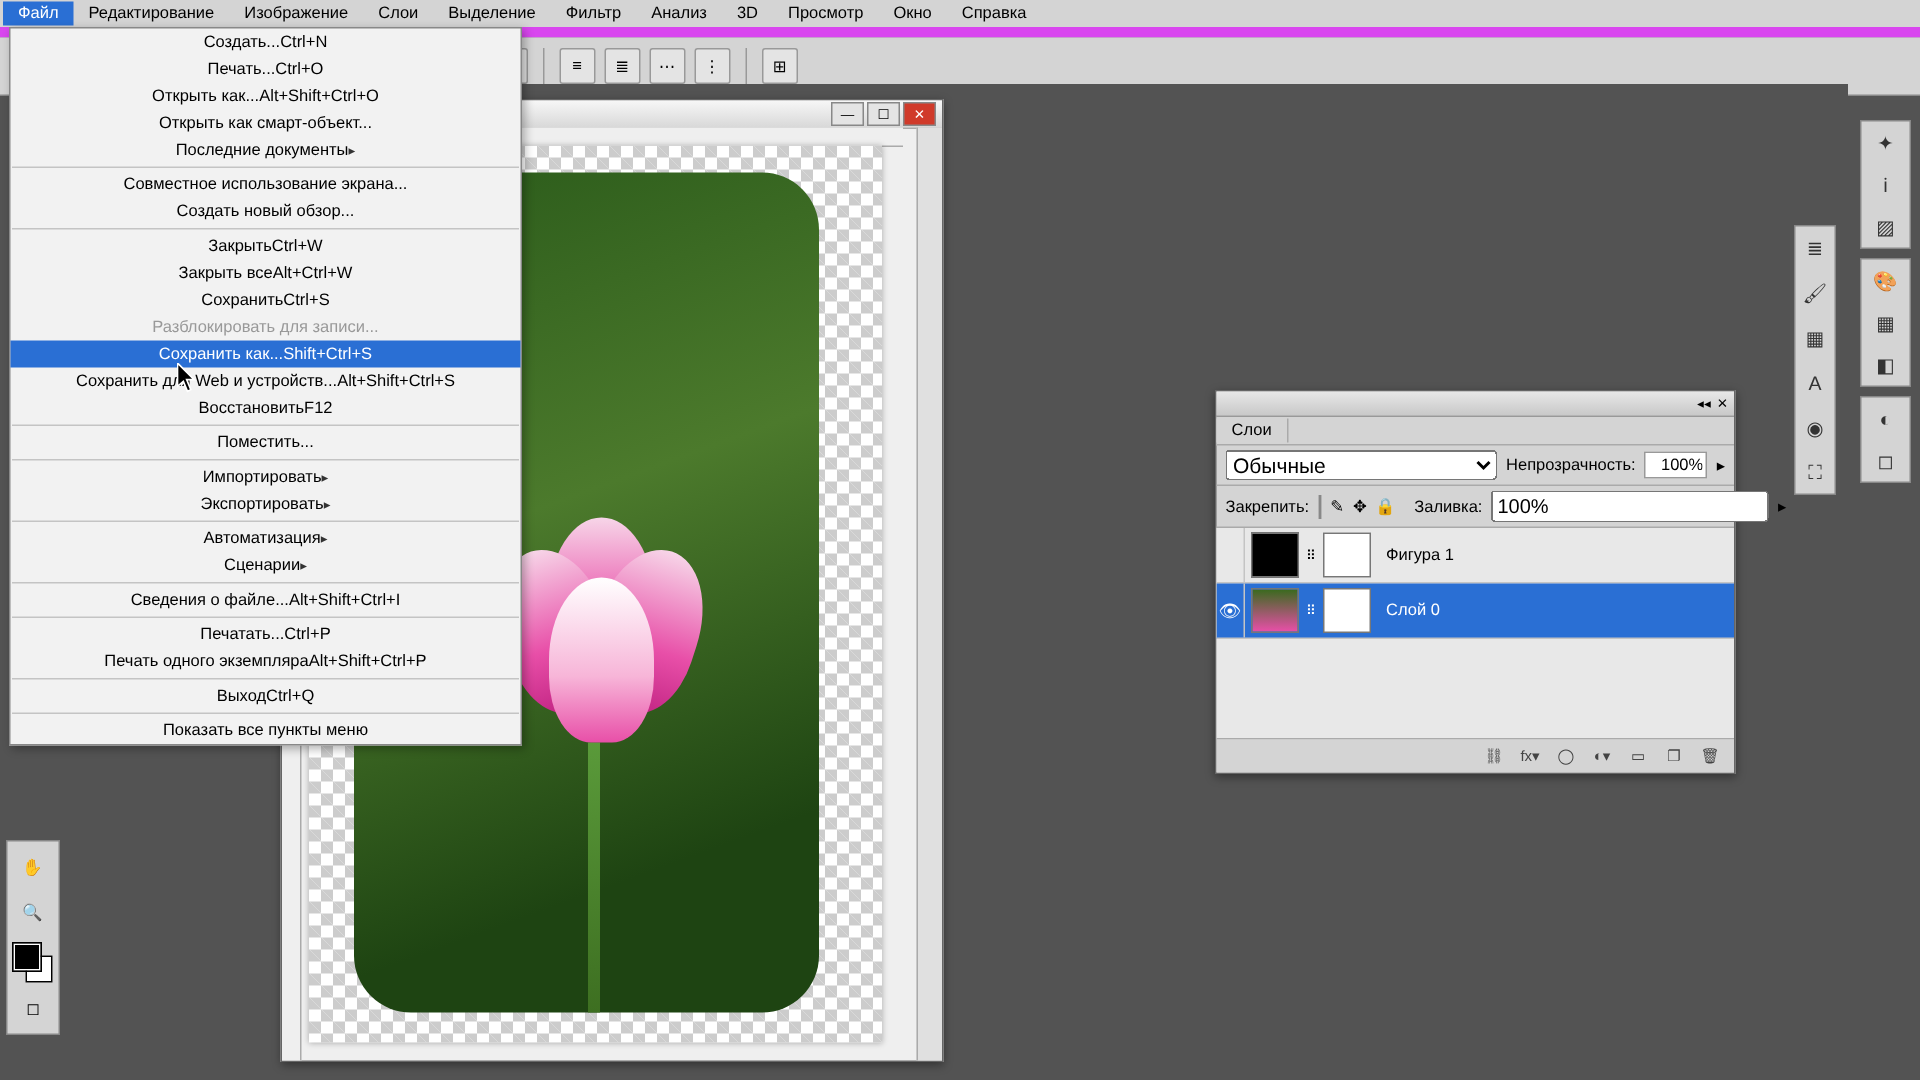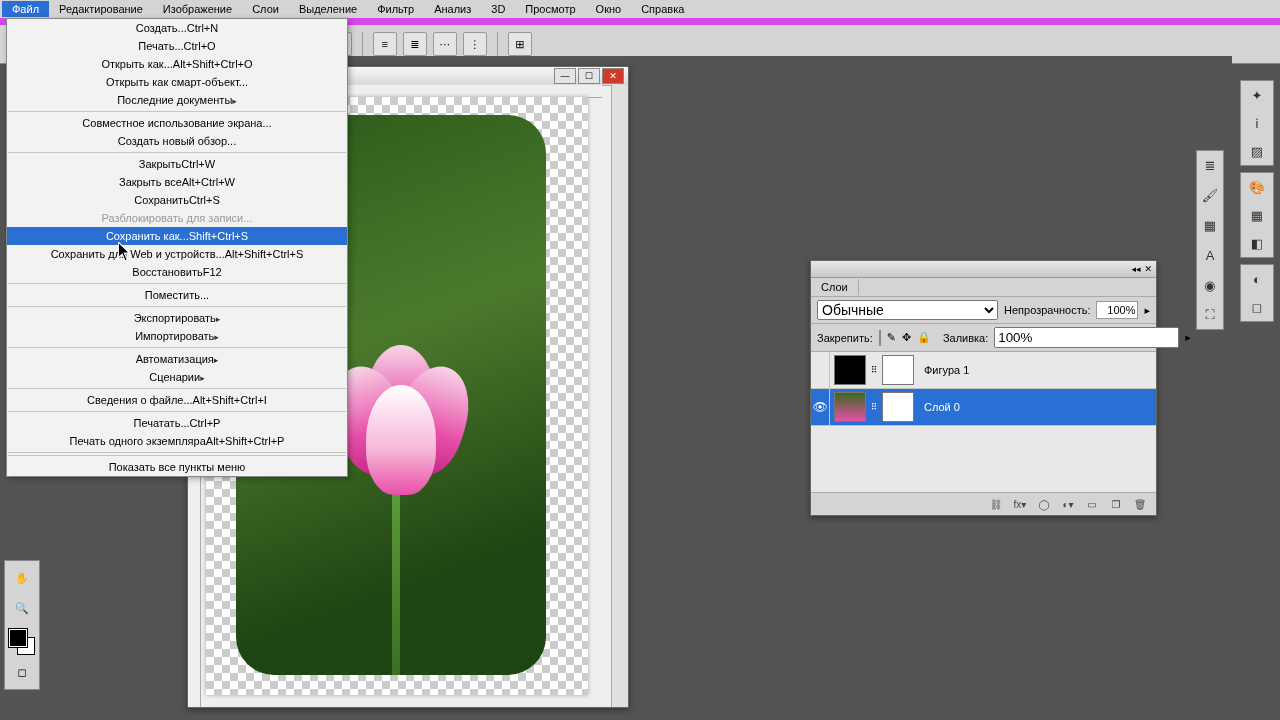--- a/index.html
+++ b/index.html
@@ -196,25 +196,25 @@
       <span>Восстановить</span>
       <span>F12</span>
     </div>
     <div class="fm-sep"></div>
     <div class="fm-row">
       <span>Поместить...</span>
       <span></span>
     </div>
     <div class="fm-sep"></div>
     <div class="fm-row">
+      <span>Импортировать</span>
+      <span class="fm-arrow"></span>
+    </div>
+    <div class="fm-row">
       <span>Экспортировать</span>
-      <span class="fm-arrow"></span>
-    </div>
-    <div class="fm-row">
-      <span>Импортировать</span>
       <span class="fm-arrow"></span>
     </div>
     <div class="fm-sep"></div>
     <div class="fm-row">
       <span>Автоматизация</span>
       <span class="fm-arrow"></span>
     </div>
     <div class="fm-row">
       <span>Сценарии</span>
       <span class="fm-arrow"></span>
@@ -227,20 +227,24 @@
     <div class="fm-sep"></div>
     <div class="fm-row">
       <span>Печатать...</span>
       <span>Ctrl+P</span>
     </div>
     <div class="fm-row">
       <span>Печать одного экземпляра</span>
       <span>Alt+Shift+Ctrl+P</span>
     </div>
     <div class="fm-sep"></div>
+    <div class="fm-row">
+      <span>Выход</span>
+      <span>Ctrl+Q</span>
+    </div>
     <div class="fm-sep"></div>
     <div class="fm-row">
       <span>Показать все пункты меню</span>
       <span></span>
     </div>
   </div>
 
 <svg class="cursor" style="left:118px;top:242px" viewBox="0 0 12 18">
     <path d="M0 0 L0 14 L3.5 11 L6 17 L8 16 L5.5 10 L10 10 Z" fill="#000" stroke="#fff" stroke-width="1"></path>
   </svg>

